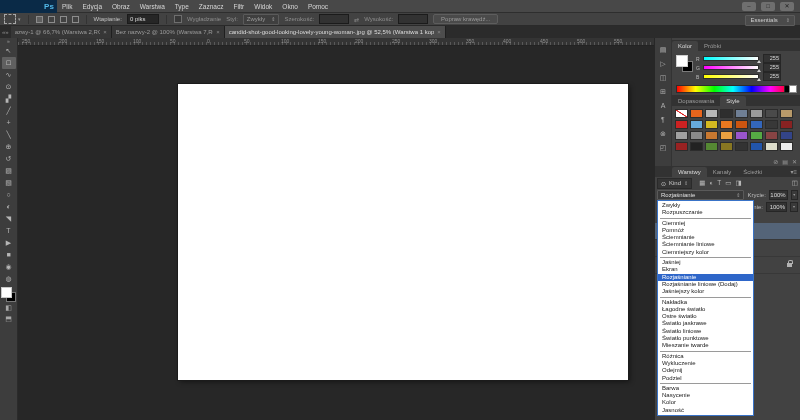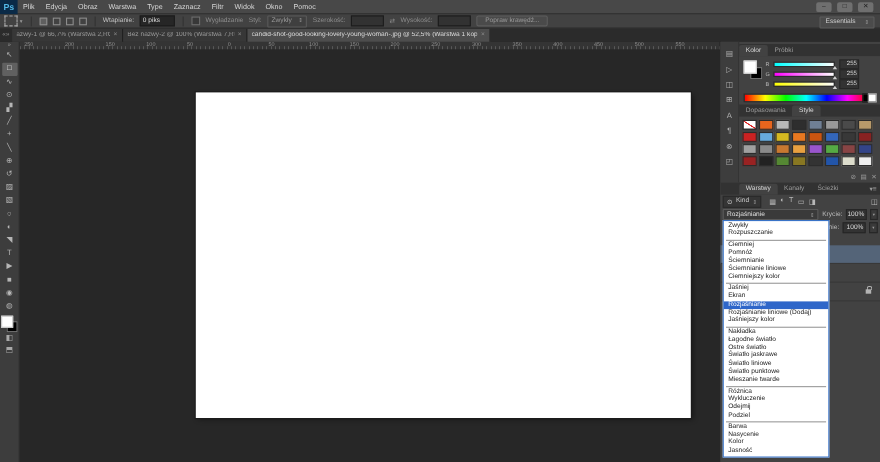--- a/index.html
+++ b/index.html
@@ -2,21 +2,21 @@
 <html><head>
 <meta charset="utf-8">
 <style>
   html,body{margin:0;padding:0;}
   body{width:800px;height:420px;position:relative;background:#272727;overflow:hidden;
        font-family:"Liberation Sans",sans-serif;-webkit-font-smoothing:antialiased;}
   
   #menubar{position:absolute;left:0;top:0;width:800px;height:13px;background:#484848;
            border-bottom:1px solid #2e2e2e;display:flex;align-items:center;z-index:6;box-sizing:border-box;}
   #pslogo{width:16px;height:13px;background:#0a2a47;color:#53b9e8;font-size:8px;font-weight:bold;
-          display:flex;align-items:center;justify-content:center;}
+          display:flex;align-items:center;justify-content:center;padding-left:41px;}
   .menu-item{font-size:6.5px;color:#d6d6d6;padding:0 5px;line-height:13px;}
   #win-controls{position:absolute;right:6px;top:2px;display:flex;gap:5px;}
   .win-btn{width:14px;height:9px;background:#6f6f6f;border-radius:2px;color:#1d1d1d;
            font-size:6px;line-height:9px;text-align:center;}
   
   #optionsbar{position:absolute;left:0;top:13px;width:800px;height:13px;background:#424242;
               border-bottom:1px solid #2a2a2a;display:flex;align-items:center;gap:5px;
               padding-left:4px;box-sizing:border-box;font-size:6px;color:#c4c4c4;z-index:6;}
   .ob-sep{width:1px;height:9px;background:#333;margin:0 2px;}
   #tool-preset{width:10px;height:8px;border:1px dashed #a8a8a8;}

